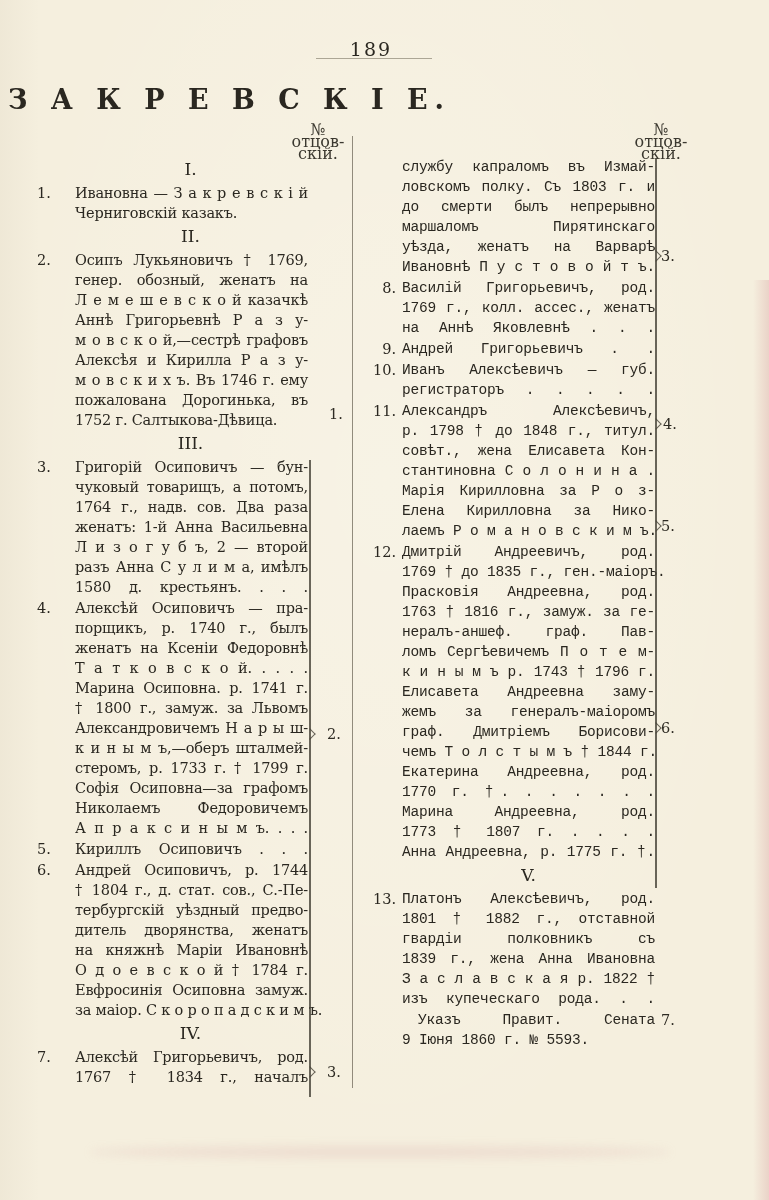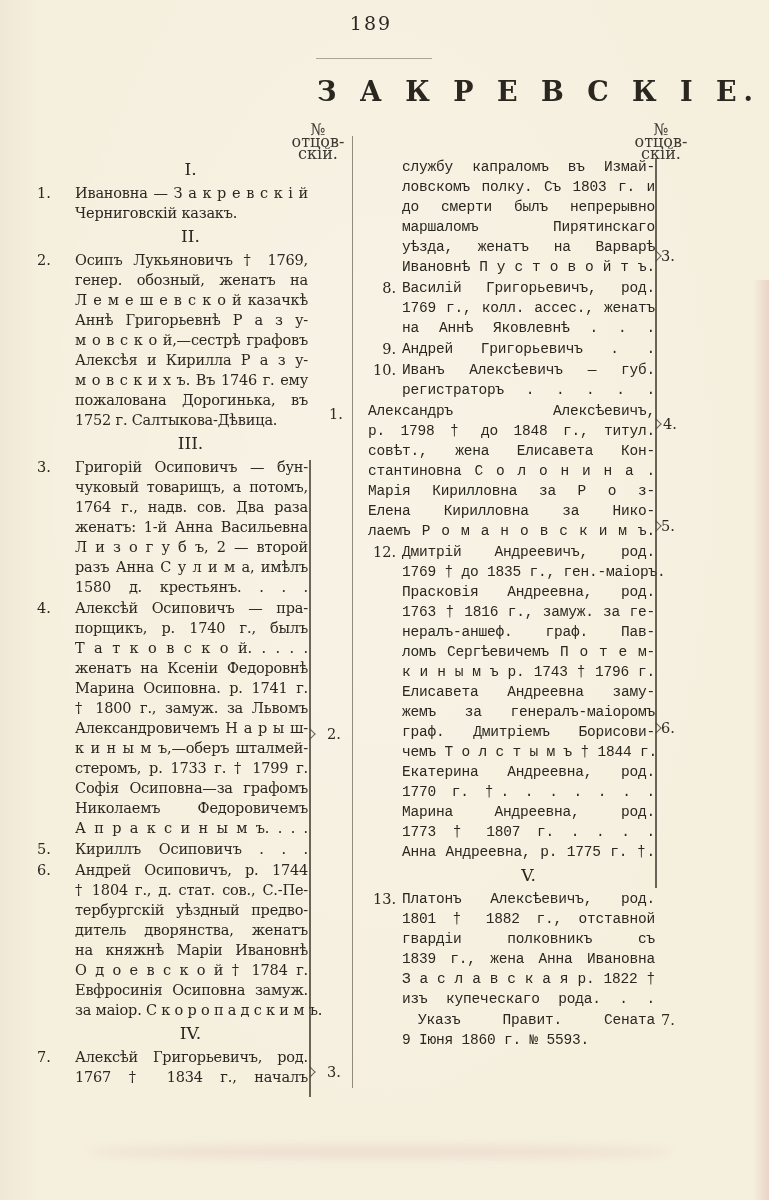--- a/index.html
+++ b/index.html
@@ -4,25 +4,25 @@
 <style>
   html,body { margin:0; padding:0; background:#d8d2c2; }
   .page {
     position:relative; width:769px; height:1200px; margin:0 auto;
     background:#f5efde;
     background-image: linear-gradient(90deg, rgba(120,100,70,.05), rgba(0,0,0,0) 40px),
                       radial-gradient(ellipse at 50% 40%, rgba(255,255,250,.25), rgba(0,0,0,0) 70%);
     font-family:"DejaVu Serif","Liberation Serif",serif;
     color:#2a2720; overflow:hidden;
   }
-  .pagenum { position:absolute; top:12px; left:0; width:742px; text-align:center;
+  .pagenum { position:absolute; top:38px; left:0; width:742px; text-align:center;
              font-size:19px; letter-spacing:2px; }
   .pagenum-rule { position:absolute; top:58px; left:316px; width:116px; height:1px;
                   background:#9a9382; opacity:.8; }
-  .title { position:absolute; top:76px; left:0; width:760px; margin:0; text-align:right;
+  .title { position:absolute; top:76px; left:0; width:760px; margin:8px; text-align:left;
            font-size:27px; font-weight:bold; letter-spacing:7px; }
   .mh { position:absolute; top:124px; width:68px; font-size:16px; line-height:12px;
         text-align:center; color:#3b382f; }
   .mh-left  { left:284px; }
   .mh-right { left:627px; }
   .divider { position:absolute; left:352px; top:136px; width:1px; height:952px;
              background:#6f6859; opacity:.75; }
   .col { position:absolute; top:156px; }
   .col-left  { left:35px;  width:273px; }
   .col-right { left:362px; width:293px; }
@@ -103,22 +103,22 @@
           <div class="line">Л и з о г у б ъ, 2 — второй</div>
           <div class="line">разъ Анна С у л и м а, имѣлъ</div>
           <div class="line">1580 д. крестьянъ. . . .</div>
         </div>
     </div>
     <div class="entry">
       <div class="num">4.</div>
       <div class="lines fill-last">
           <div class="line">Алексѣй Осиповичъ — пра-</div>
           <div class="line">порщикъ, р. 1740 г., былъ</div>
+          <div class="line">женатъ на Ксеніи Федоровнѣ</div>
           <div class="line">Т а т к о в с к о й. . . . .</div>
-          <div class="line">женатъ на Ксеніи Федоровнѣ</div>
           <div class="line">Марина Осиповна. р. 1741 г.</div>
           <div class="line">† 1800 г., замуж. за Львомъ</div>
           <div class="line">Александровичемъ Н а р ы ш-</div>
           <div class="line">к и н ы м ъ,—оберъ шталмей-</div>
           <div class="line">стеромъ, р. 1733 г. † 1799 г.</div>
           <div class="line">Софія Осиповна—за графомъ</div>
           <div class="line">Николаемъ Федоровичемъ</div>
           <div class="line">А п р а к с и н ы м ъ. . . .</div>
         </div>
     </div>
@@ -178,20 +178,21 @@
         </div>
     </div>
     <div class="entry">
       <div class="num">10.</div>
       <div class="lines fill-last">
           <div class="line">Иванъ Алексѣевичъ — губ.</div>
           <div class="line">регистраторъ . . . . .</div>
         </div>
     </div>
     <div class="entry">
+      <div class="num">11.</div>
       <div class="lines fill-last">
           <div class="line">Александръ Алексѣевичъ,</div>
           <div class="line">р. 1798 † до 1848 г., титул.</div>
           <div class="line">совѣт., жена Елисавета Кон-</div>
           <div class="line">стантиновна С о л о н и н а .</div>
           <div class="line">Марія Кирилловна за Р о з-</div>
           <div class="line">Елена Кирилловна за Нико-</div>
           <div class="line">лаемъ Р о м а н о в с к и м ъ.</div>
         </div>
     </div>

